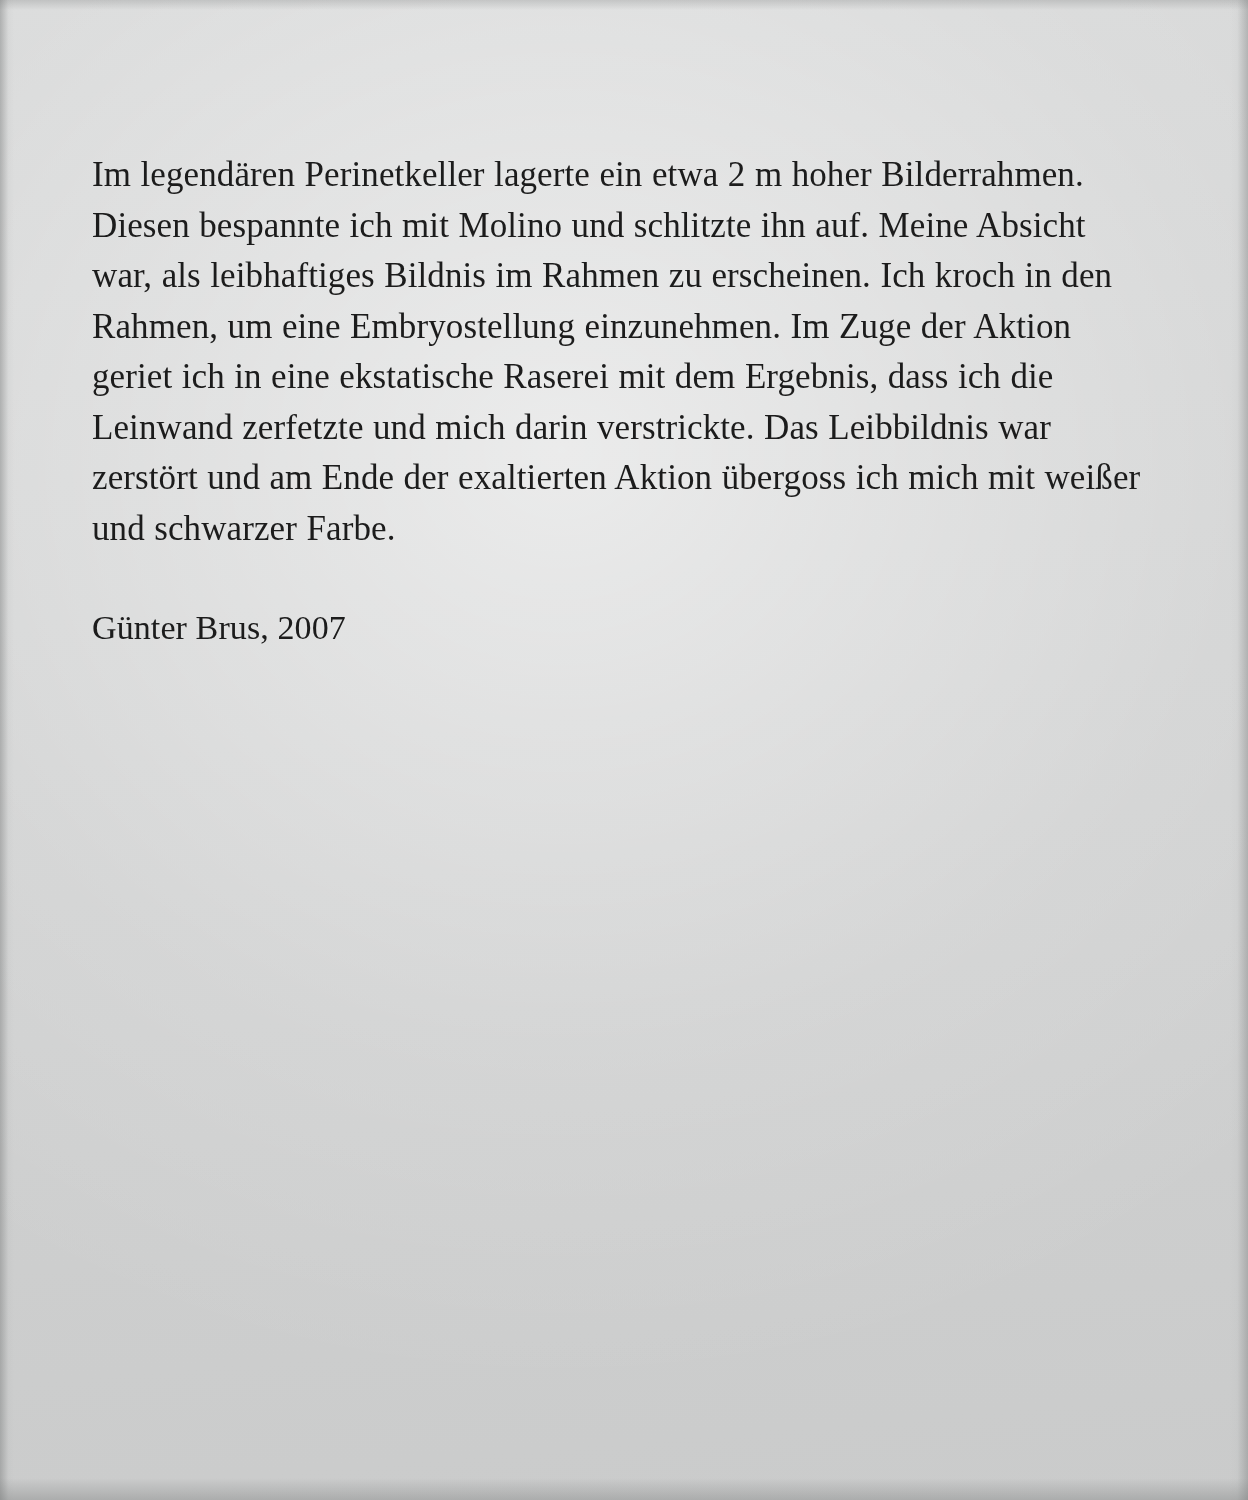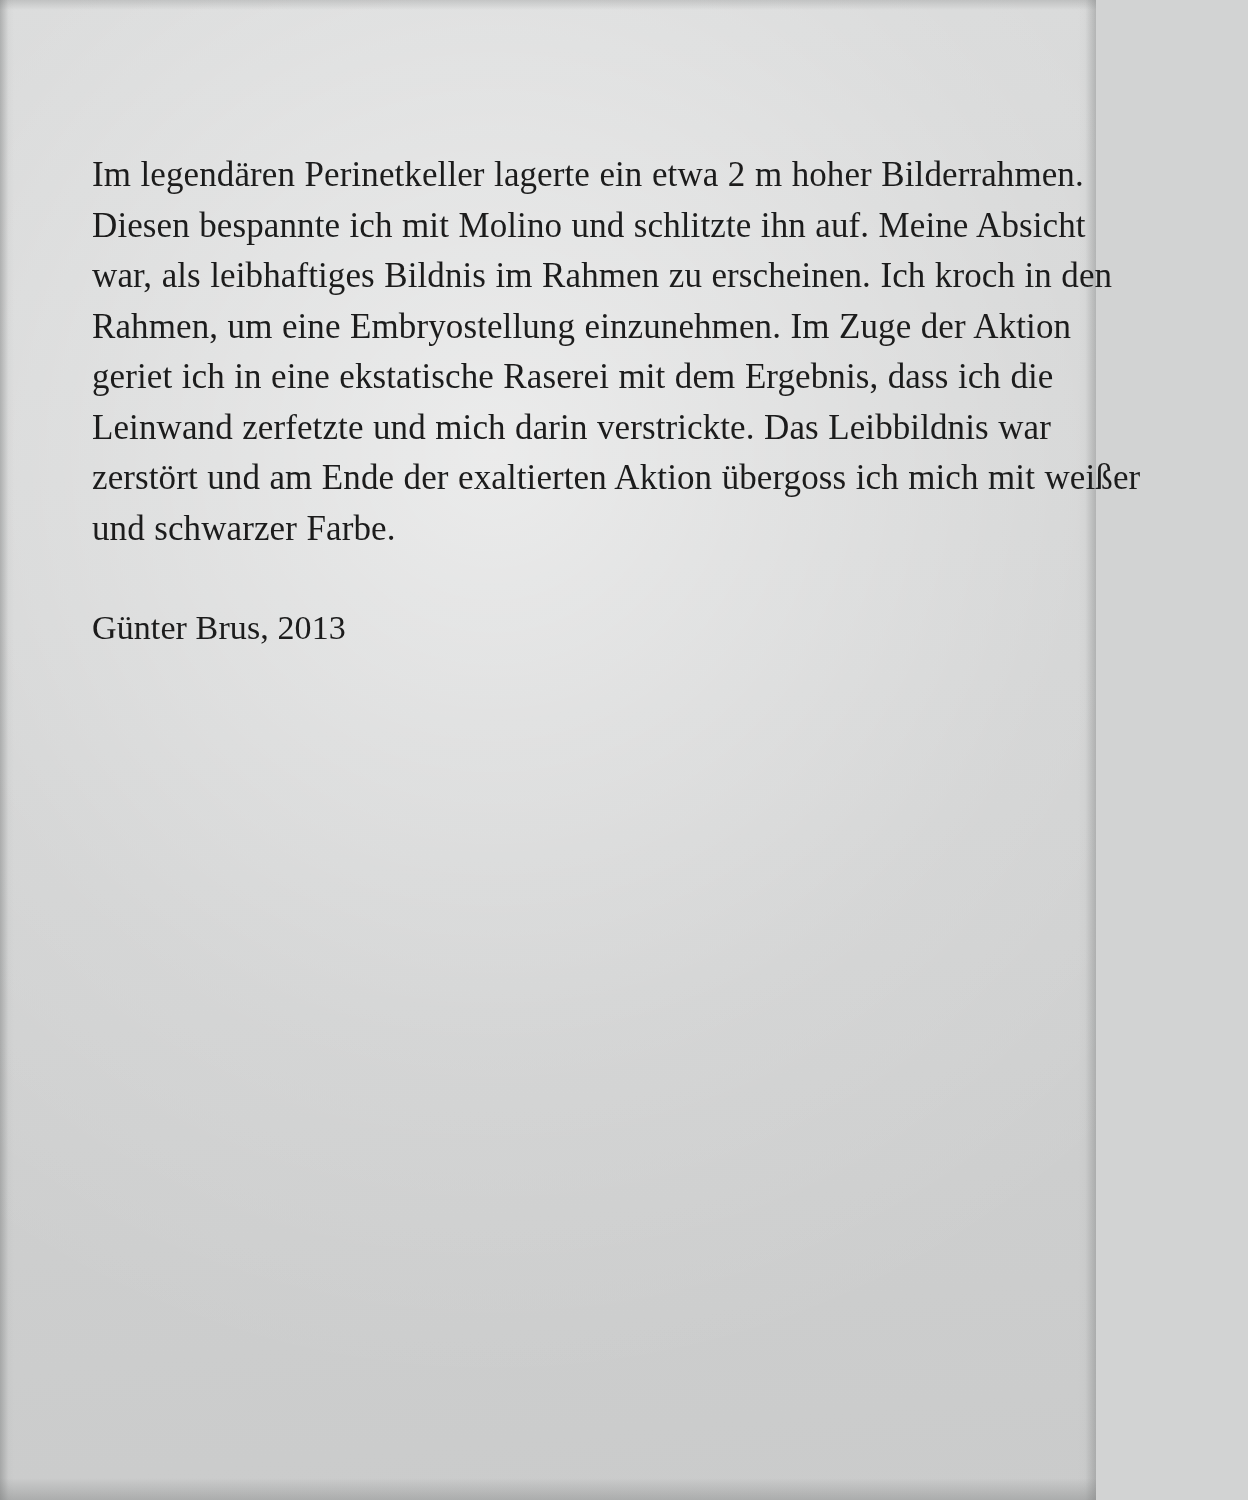--- a/index.html
+++ b/index.html
@@ -9,21 +9,21 @@
   body {
     width: 1248px;
     height: 1500px;
     background: #d2d3d3;
     font-family: "Liberation Serif", serif;
     overflow: hidden;
   }
   
   .page {
     position: relative;
-    width: 1096px;
+    width: 1248px;
     height: 1500px;
     background:
       radial-gradient(ellipse 120% 90% at 45% 30%, rgba(255,255,255,0.55) 0%, rgba(255,255,255,0.12) 45%, rgba(0,0,0,0.00) 70%),
       linear-gradient(175deg, #d8d9d9 0%, #d3d4d4 30%, #cfd0d0 65%, #cacbcb 100%);
     box-sizing: border-box;
   }
   .edge-left {
     position: absolute;
     left: 0; top: 0;
     width: 14px; height: 100%;
@@ -81,16 +81,16 @@
 
 <div class="page">
 
   <div class="edge-top"></div>
   <div class="edge-left"></div>
   <div class="edge-right"></div>
   <div class="edge-bottom"></div>
 
   <div class="text-block">
     <p class="body-text">Im legendären Perinetkeller lagerte ein etwa 2 m hoher Bilderrahmen. Diesen bespannte ich mit Molino und schlitzte ihn auf. Meine Absicht war, als leibhaftiges Bildnis im Rahmen zu erscheinen. Ich kroch in den Rahmen, um eine Embryostellung einzunehmen. Im Zuge der Aktion geriet ich in eine ekstatische Raserei mit dem Ergebnis, dass ich die Leinwand zerfetzte und mich darin verstrickte. Das Leibbildnis war zerstört und am Ende der exaltierten Aktion übergoss ich mich mit weißer und schwarzer Farbe.</p>
-    <p class="attribution">Günter Brus, 2013</p>
+    <p class="attribution">Günter Brus, 2007</p>
   </div>
 
 </div>
 
 </body></html>

